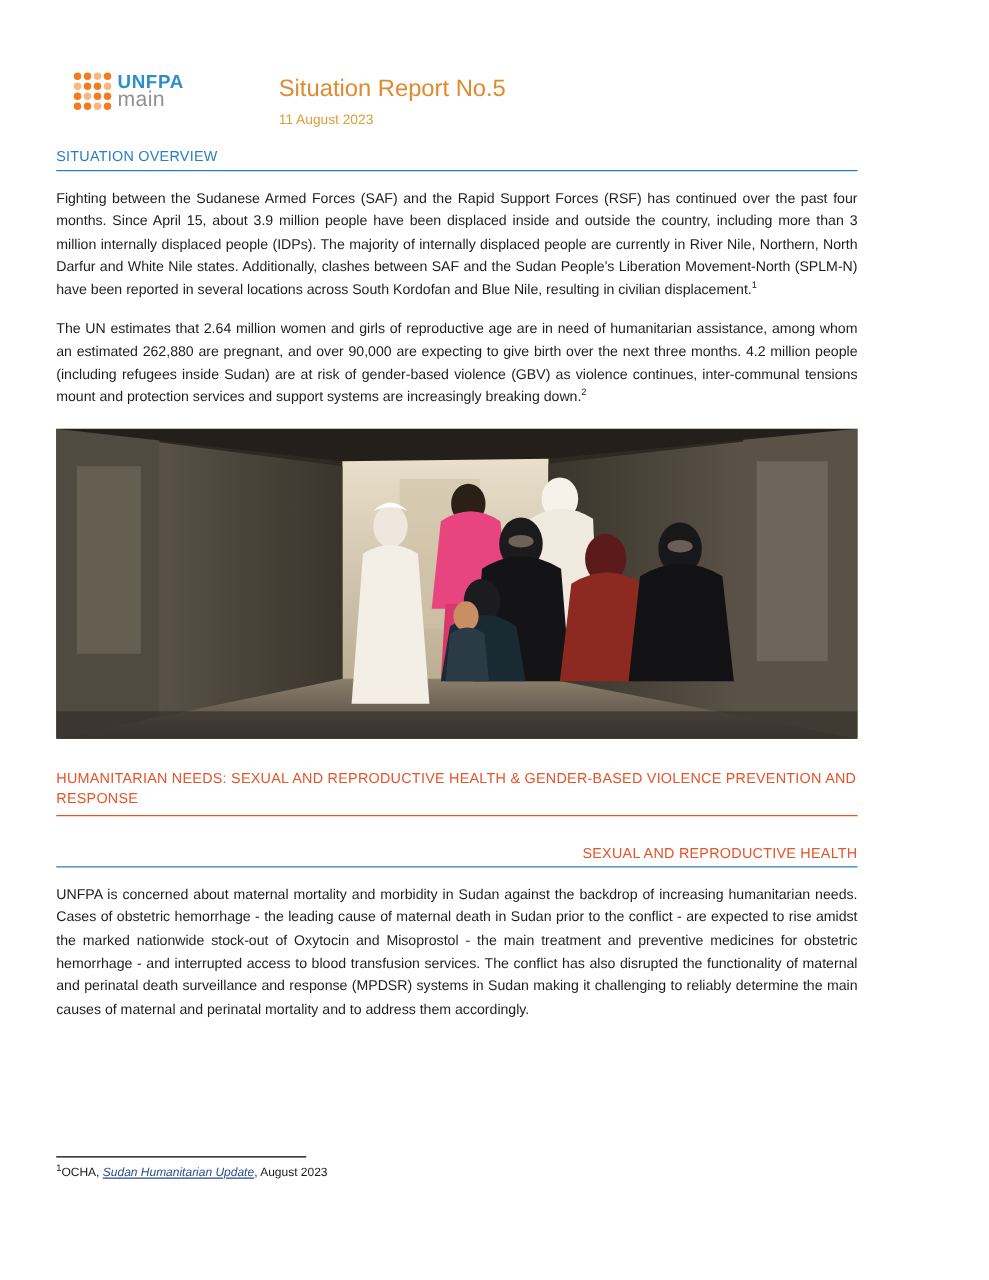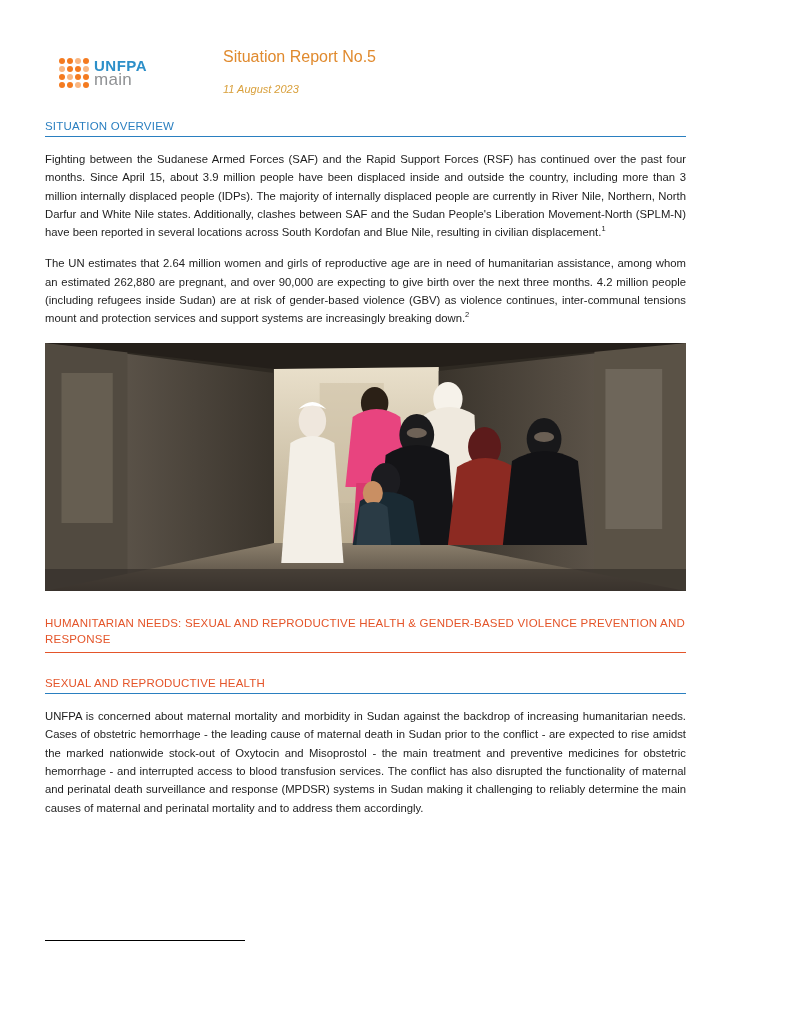--- a/index.html
+++ b/index.html
@@ -75,30 +75,29 @@
     padding-left: 14px;
     padding-top: 2px;
   }
   .doc-title {
     font-size: 17px;
     font-weight: bold;
     color: #4a4a4a;
     line-height: 1.25;
   }
   .doc-subtitle {
-    font-size: 16px;
+    font-size: 19px;
     color: #e08a2e;
     line-height: 1.3;
-    margin-top: 1px;
+    margin-top: 14px;
   }
   .doc-date {
     font-size: 11px;
     color: #d9a03c;
-    font-style: italic;
-    margin-top: 15px;
+    margin-top: 5px;
   }
 
   
   .section-head {
     margin-top: 24px;
     font-size: 11.5px;
     font-weight: normal;
     letter-spacing: .2px;
     padding-bottom: 4px;
     border-bottom: 1.5px solid;
@@ -108,20 +107,21 @@
     border-color: #2a7fc0;
   }
   .section-head.orange {
     color: #e4552a;
     border-color: #e4552a;
     line-height: 1.45;
   }
   .section-head.red {
     color: #e4552a;
     border-color: #2a7fc0;
+    text-align: right;
   }
 
   
   p.body {
     font-size: 11.3px;
     line-height: 1.62;
     text-align: justify;
     margin: 13px 0 0 0;
     color: #1d1d1d;
   }
@@ -285,15 +285,18 @@
   </div>
 
   <div class="section-head orange">HUMANITARIAN NEEDS: SEXUAL AND REPRODUCTIVE HEALTH &amp; GENDER-BASED VIOLENCE PREVENTION AND RESPONSE</div>
 
   <div class="section-head red">SEXUAL AND REPRODUCTIVE HEALTH</div>
 
   <p class="body">UNFPA is concerned about maternal mortality and morbidity in Sudan against the backdrop of increasing humanitarian needs. Cases of obstetric hemorrhage - the leading cause of maternal death in Sudan prior to the conflict - are expected to rise amidst the marked nationwide stock-out of Oxytocin and Misoprostol - the main treatment and preventive medicines for obstetric hemorrhage - and interrupted access to blood transfusion services. The conflict has also disrupted the functionality of maternal and perinatal death surveillance and response (MPDSR) systems in Sudan making it challenging to reliably determine the main causes of maternal and perinatal mortality and to address them accordingly.</p>
 
   <div class="footnotes">
     <div class="footnote-rule"></div>
+    <div class="footnote">
+      <sup>1</sup><span>OCHA, </span><span class="link">Sudan Humanitarian Update</span><span>, August 2023</span>
+    </div>
   </div>
 
 </div>
 
 </body></html>

